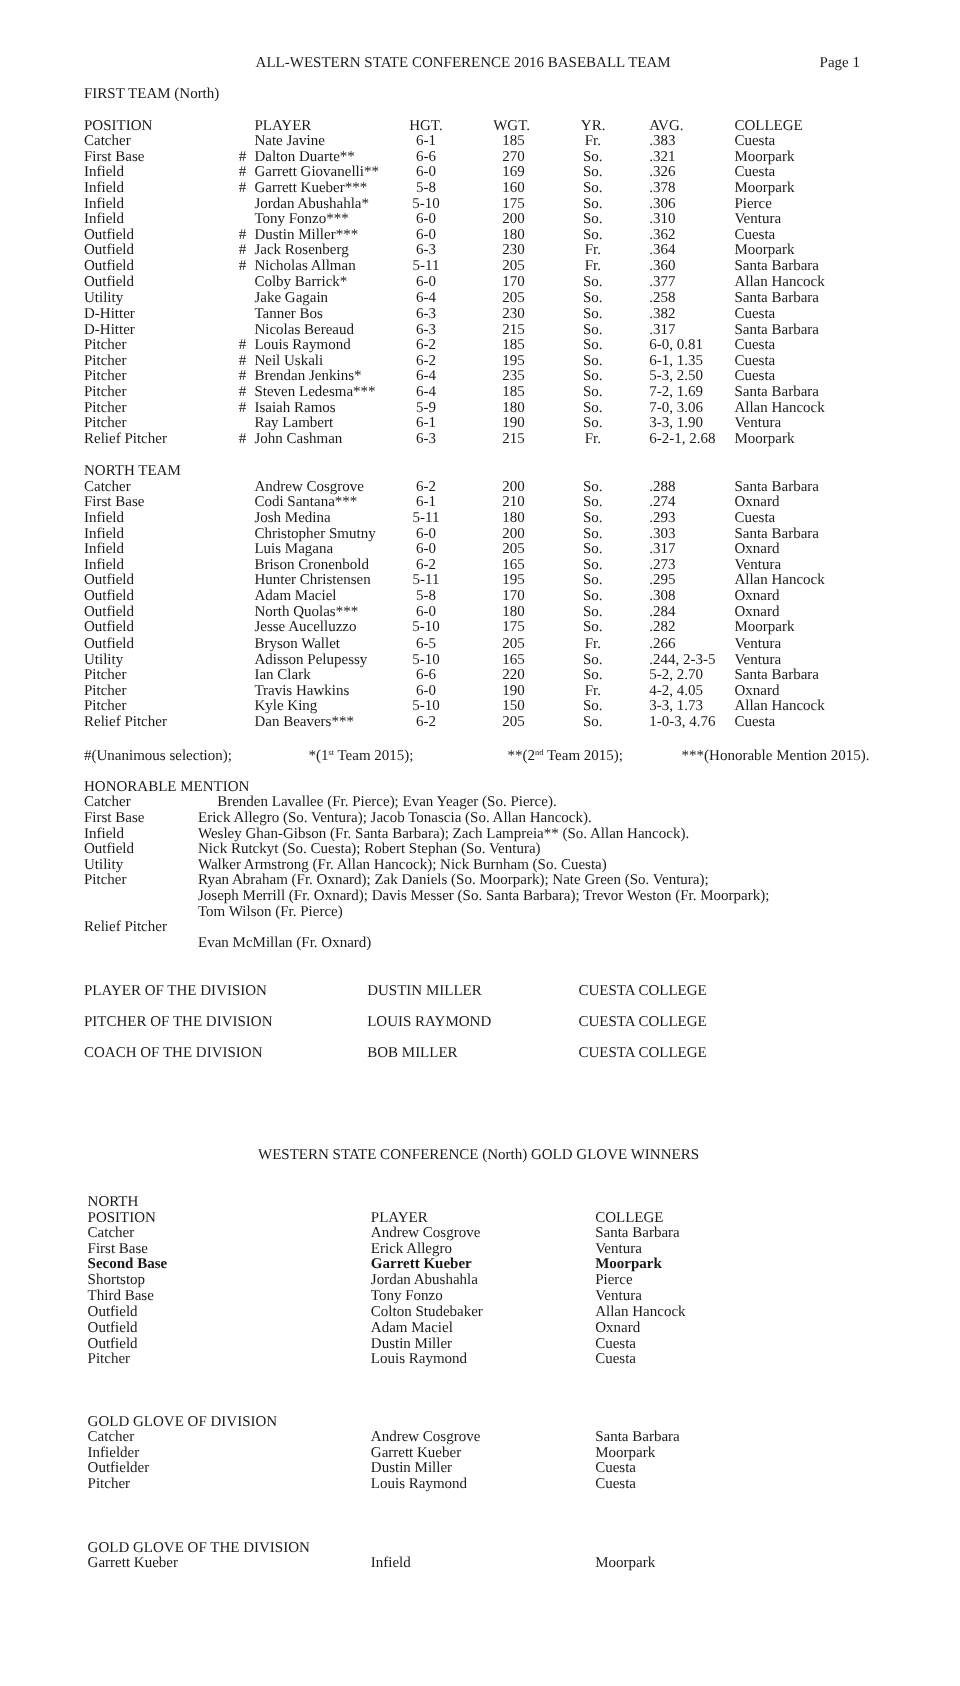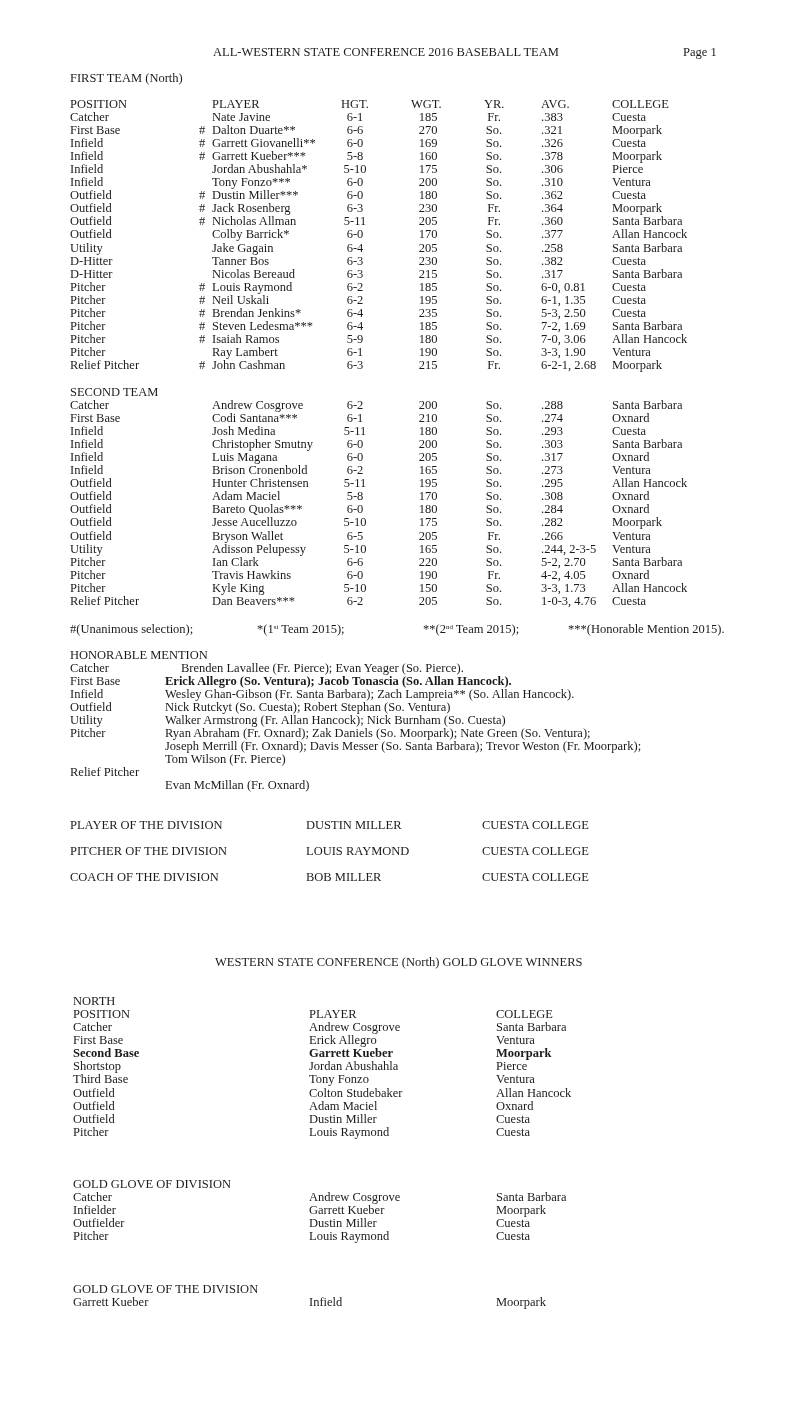--- a/index.html
+++ b/index.html
@@ -239,21 +239,21 @@
         <span class="c-mark">#</span>
         <span class="c-name">John Cashman</span>
         <span class="c-hgt" style="left: 335px; width: 40px; text-align: center;">6-3</span>
         <span class="c-wgt" style="left: 408px; width: 40px; text-align: center;">215</span>
         <span class="c-yr" style="left: 474px; width: 40px; text-align: center;">Fr.</span>
         <span class="c-avg">6-2-1, 2.68</span>
         <span class="c-col">Moorpark</span>
       </div>
     </div>
 
-  <div class="abs" style="left:70px;top:386px;">SECOND TEAM</div>
+  <div class="abs" style="left:70px;top:386px;">NORTH TEAM</div>
   <div id="second-team">
       <div class="row" style="top: 399px;">
         <span class="c-pos">Catcher</span>
         <span class="c-name">Andrew Cosgrove</span>
         <span class="c-hgt" style="left: 335px; width: 40px; text-align: center;">6-2</span>
         <span class="c-wgt" style="left: 408px; width: 40px; text-align: center;">200</span>
         <span class="c-yr" style="left: 474px; width: 40px; text-align: center;">So.</span>
         <span class="c-avg">.288</span>
         <span class="c-col">Santa Barbara</span>
       </div>
@@ -315,21 +315,21 @@
         <span class="c-pos">Outfield</span>
         <span class="c-name">Adam Maciel</span>
         <span class="c-hgt" style="left: 335px; width: 40px; text-align: center;">5-8</span>
         <span class="c-wgt" style="left: 408px; width: 40px; text-align: center;">170</span>
         <span class="c-yr" style="left: 474px; width: 40px; text-align: center;">So.</span>
         <span class="c-avg">.308</span>
         <span class="c-col">Oxnard</span>
       </div>
       <div class="row" style="top: 503.4px;">
         <span class="c-pos">Outfield</span>
-        <span class="c-name">Bareto Quolas***</span>
+        <span class="c-name">North Quolas***</span>
         <span class="c-hgt" style="left: 335px; width: 40px; text-align: center;">6-0</span>
         <span class="c-wgt" style="left: 408px; width: 40px; text-align: center;">180</span>
         <span class="c-yr" style="left: 474px; width: 40px; text-align: center;">So.</span>
         <span class="c-avg">.284</span>
         <span class="c-col">Oxnard</span>
       </div>
       <div class="row" style="top: 516.45px;">
         <span class="c-pos">Outfield</span>
         <span class="c-name">Jesse Aucelluzzo</span>
         <span class="c-hgt" style="left: 335px; width: 40px; text-align: center;">5-10</span>
@@ -402,21 +402,21 @@
   </div>
 
   <div class="abs" style="left:70px;top:649px;">HONORABLE MENTION</div>
   <div id="honorable">
       <div class="row" style="top: 662px;">
         <span class="hm-pos">Catcher</span>
         <span class="hm-txt" style="top: 0px; margin-left: 16px;">Brenden Lavallee (Fr. Pierce);  Evan Yeager (So. Pierce).</span>
       </div>
       <div class="row" style="top: 675px;">
         <span class="hm-pos">First Base</span>
-        <span class="hm-txt" style="top: 0px; font-weight: bold;">Erick Allegro (So. Ventura);  Jacob Tonascia (So. Allan Hancock).</span>
+        <span class="hm-txt" style="top: 0px;">Erick Allegro (So. Ventura);  Jacob Tonascia (So. Allan Hancock).</span>
       </div>
       <div class="row" style="top: 688px;">
         <span class="hm-pos">Infield</span>
         <span class="hm-txt" style="top: 0px;">Wesley Ghan-Gibson (Fr. Santa Barbara);  Zach Lampreia** (So. Allan Hancock).</span>
       </div>
       <div class="row" style="top: 701px;">
         <span class="hm-pos">Outfield</span>
         <span class="hm-txt" style="top: 0px;">Nick Rutckyt (So. Cuesta);  Robert Stephan (So. Ventura)</span>
       </div>
       <div class="row" style="top: 714px;">

